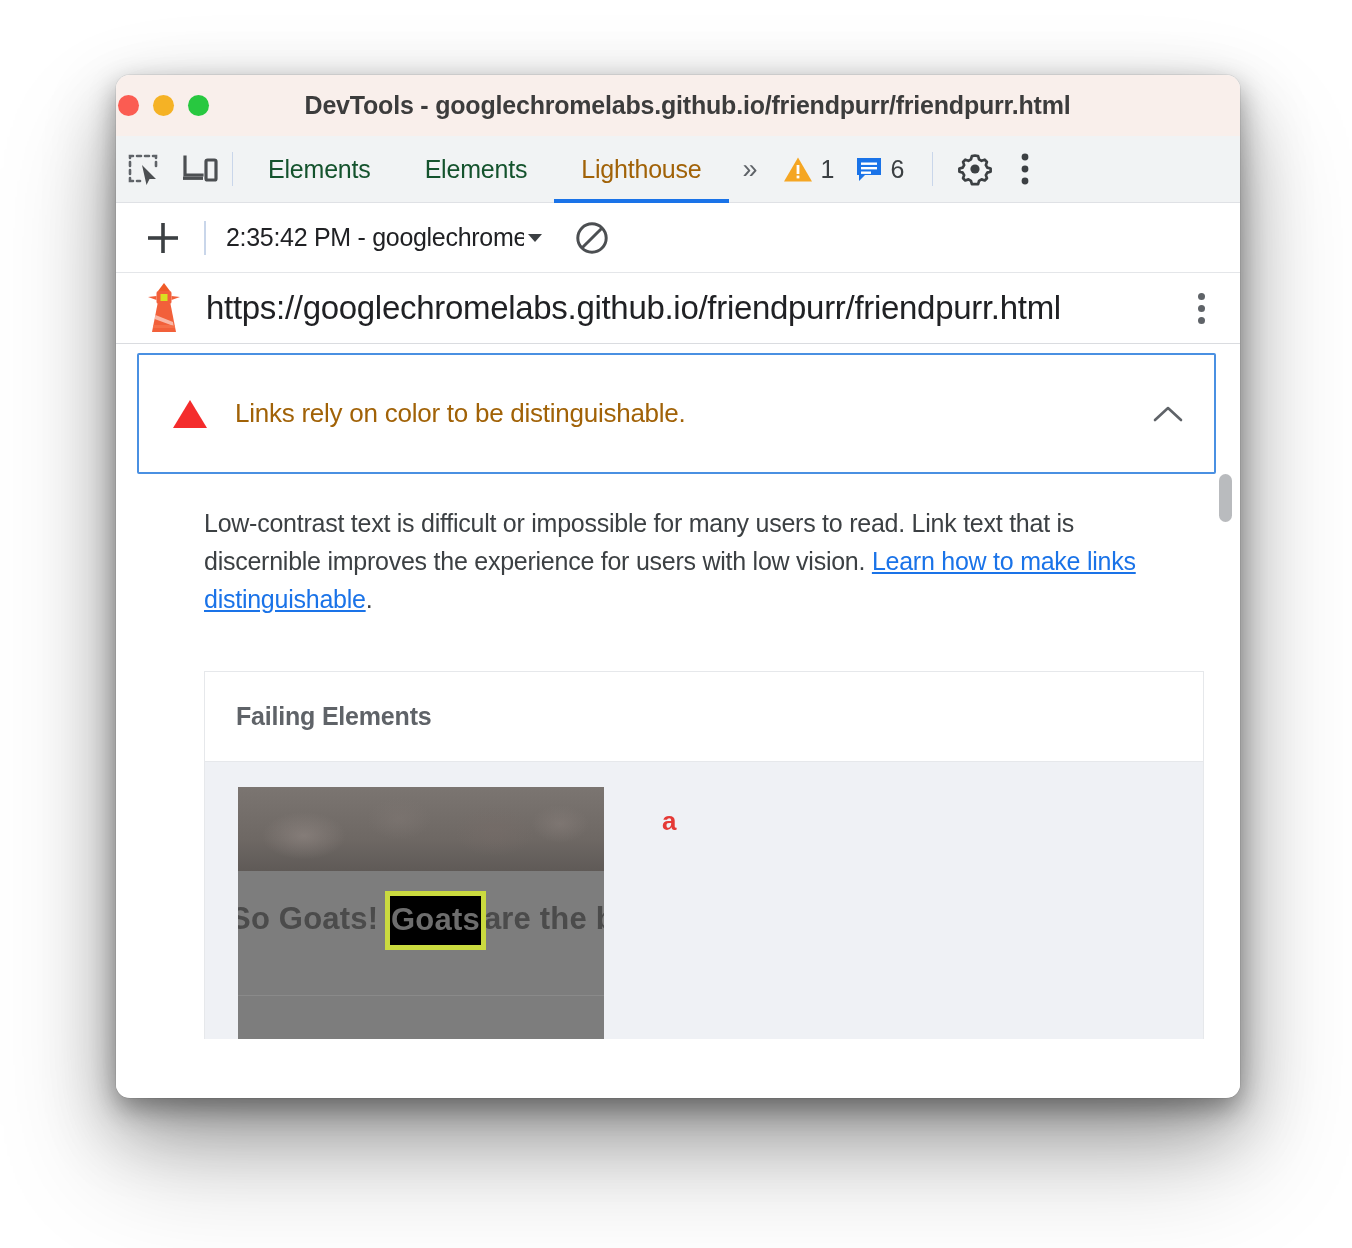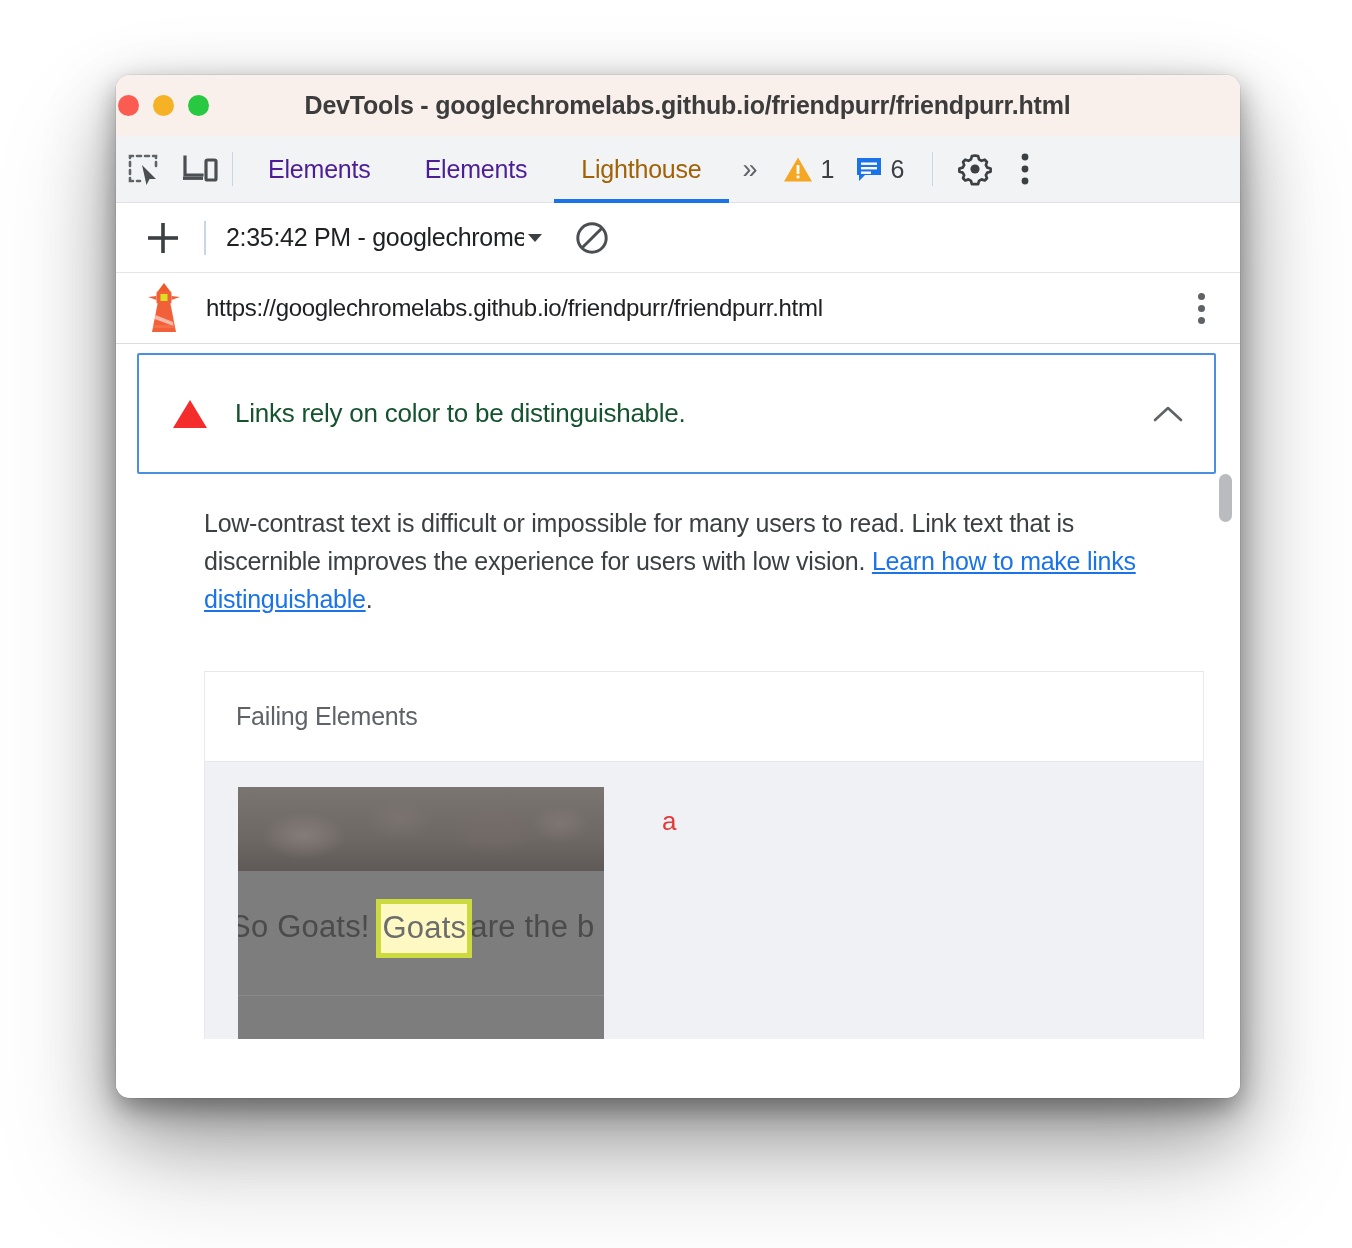--- a/index.html
+++ b/index.html
@@ -85,21 +85,21 @@
     width: 1px; height: 34px;
     background: #c9d6ea;
     margin: 0 8px 0 4px;
     flex: 0 0 auto;
   }
   .tab {
     height: 67px;
     display: flex; align-items: center; justify-content: center;
     padding: 0 27px;
     font-size: 25px;
-    color: #4c1d95;
+    color: #14532d;
     letter-spacing: -0.2px;
     position: relative;
     white-space: nowrap;
   }
   .tab.active { color: #a16207; }
   .tab.active::after {
     content: "";
     position: absolute;
     left: 0; right: 0; bottom: 0;
     height: 4px;
@@ -175,21 +175,21 @@
   #report-bar {
     height: 71px;
     background: #ffffff;
     display: flex;
     align-items: center;
     padding: 0 24px 0 24px;
     border-bottom: 1px solid #dadce0;
   }
   #lh-logo { width: 48px; height: 52px; flex: 0 0 auto; margin-right: 18px; }
   #report-url {
-    font-size: 24px;
+    font-size: 33px;
     color: #202124;
     letter-spacing: -0.3px;
     flex: 1 1 auto;
     white-space: nowrap;
     overflow: hidden;
   }
   #report-kebab {
     width: 30px; height: 44px;
     display: flex; flex-direction: column;
     align-items: center; justify-content: center;
@@ -226,21 +226,21 @@
   #audit-warn-tri {
     width: 0; height: 0;
     border-left: 17px solid transparent;
     border-right: 17px solid transparent;
     border-bottom: 28px solid #f42c2c;
     flex: 0 0 auto;
     margin-right: 28px;
   }
   #audit-title {
     font-size: 26px;
-    color: #14532d;
+    color: #a16207;
     letter-spacing: -0.25px;
     flex: 1 1 auto;
   }
   #audit-chevron {
     flex: 0 0 auto;
     width: 40px; height: 40px;
     display: flex; align-items: center; justify-content: center;
   }
 
   
@@ -257,20 +257,21 @@
     text-decoration: underline;
   }
 
   
   #failing-table {
     margin: 53px 36px 0 88px;
     border: 1px solid #e6e8eb;
     border-bottom: none;
     background: #ffffff;
     overflow: hidden;
+    font-weight: bold;
   }
   #failing-head {
     height: 90px;
     display: flex;
     align-items: center;
     padding-left: 31px;
     border-bottom: 1px solid #e6e8eb;
     background: #ffffff;
   }
   #failing-head-label {
@@ -321,25 +322,25 @@
     top: 104px;
     width: 420px;
     font-size: 31px;
     color: #4b4b4b;
     white-space: nowrap;
     letter-spacing: 0.2px;
     filter: blur(0.5px);
   }
   #thumb-highlight {
     display: inline-block;
-    background: #fef9c3;
+    background: #000000;
     outline: 5px solid #cada3f;
     color: #6d6d6d;
     padding: 6px 1px 7px 1px;
-    margin: 12px 3px;
+    margin: 4px 3px;
     position: relative;
     top: 1px;
   }
   #snippet-cell {
     flex: 1 1 auto;
     padding: 19px 0 0 58px;
   }
   #snippet-text {
     font-size: 26px;
     color: #e53935;

